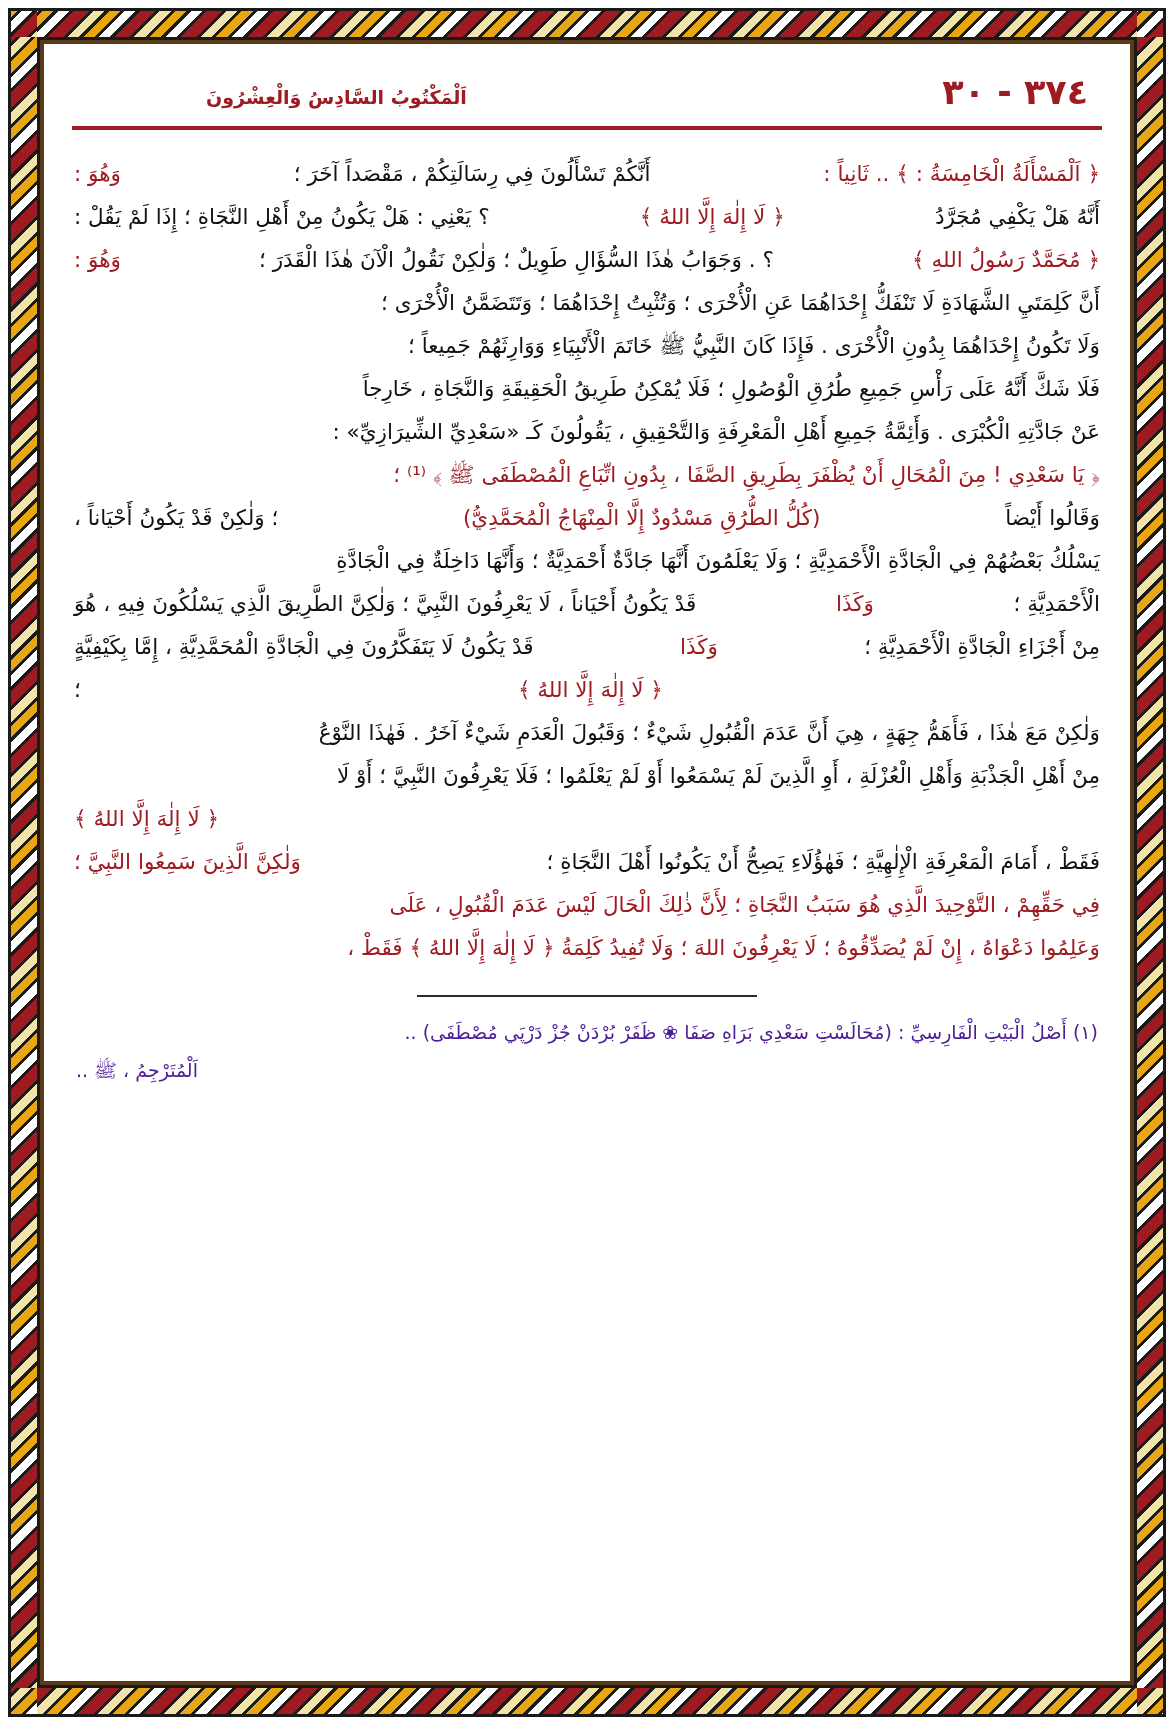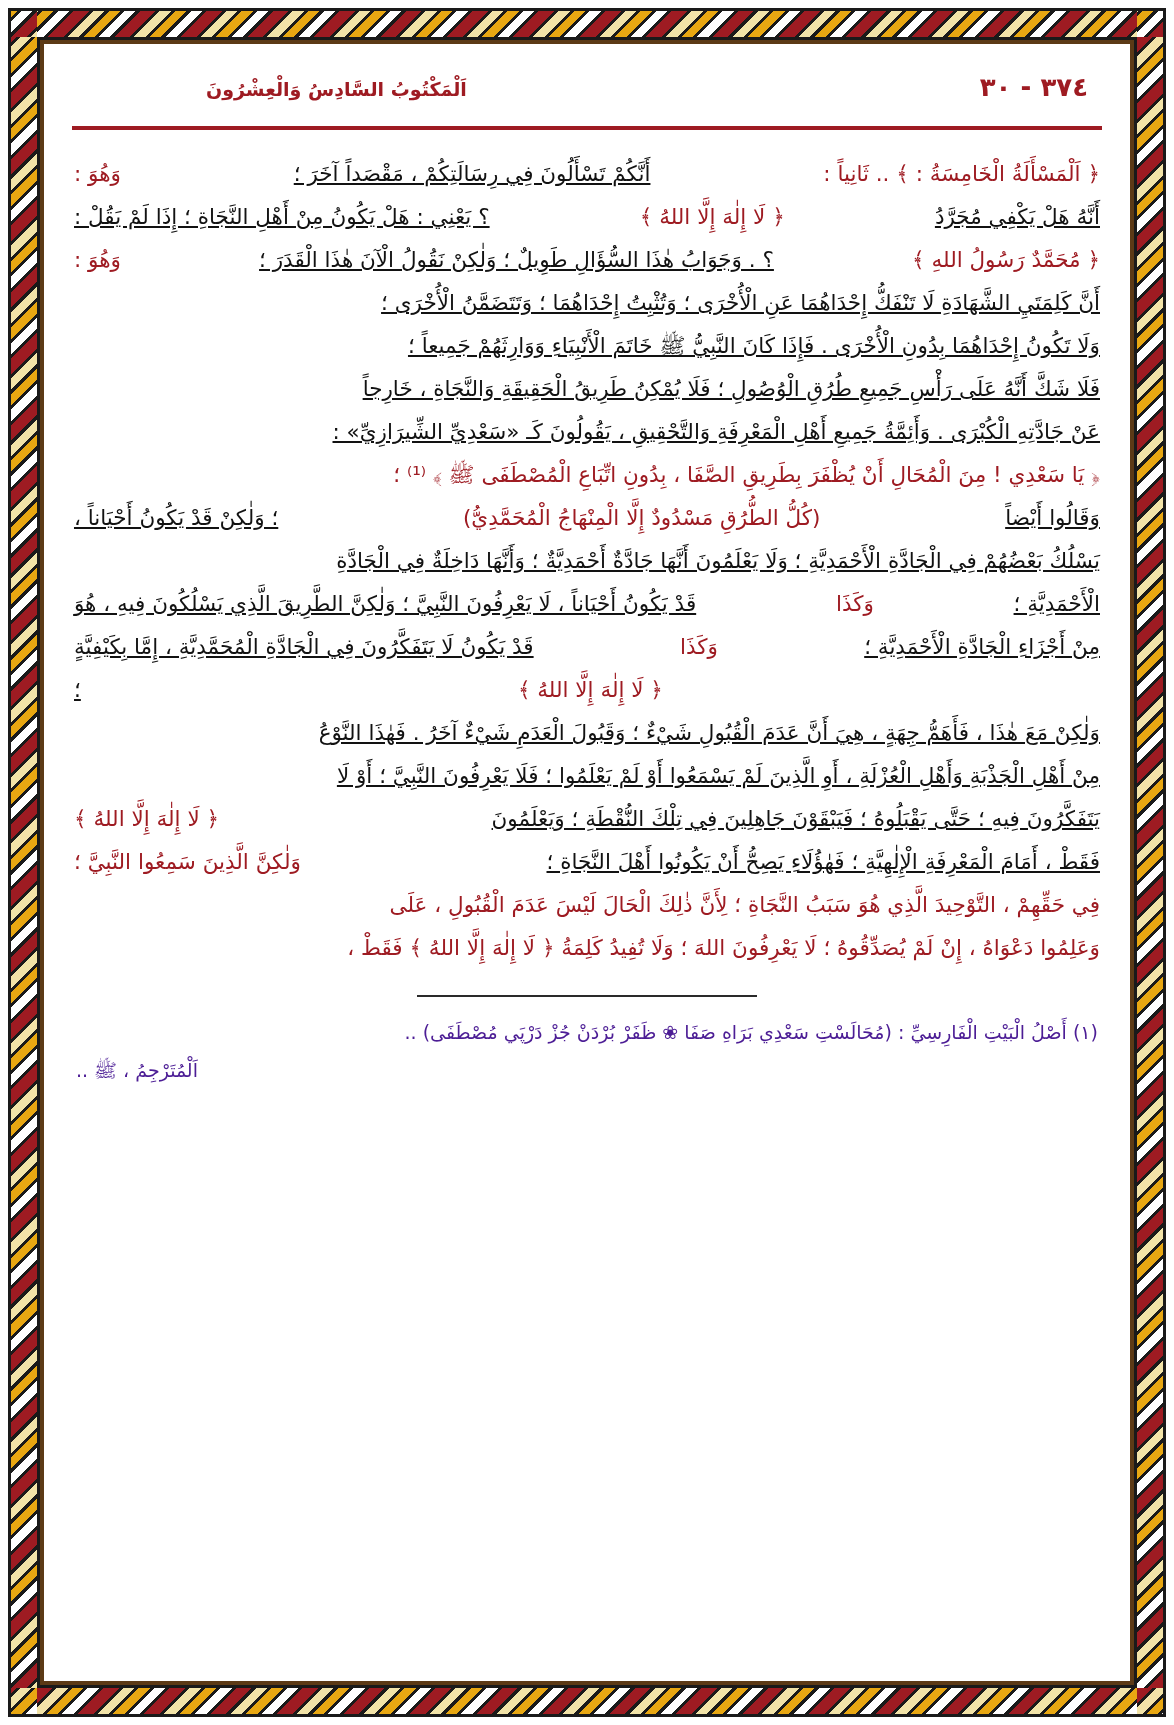--- a/index.html
+++ b/index.html
@@ -71,21 +71,21 @@
   .header{
     display:flex;
     align-items:baseline;
     justify-content:space-between;
     direction:rtl;
     padding:4px 18px 0 18px;
     height:46px;
   }
   .page-num{
     color:#9e1b22;
-    font-size:26px;
+    font-size:35px;
     font-weight:bold;
     letter-spacing:2px;
     white-space:nowrap;
     font-family:"DejaVu Sans",sans-serif;
   }
   .head-title{
     color:#9e1b22;
     font-size:19px;
     font-weight:bold;
     white-space:nowrap;
@@ -112,21 +112,21 @@
     align-items:baseline;
     font-size:21.5px;
     line-height:43px;
     color:#121212;
     white-space:nowrap;
     direction:rtl;
   }
   .ln > span{ display:inline-block; }
   .ln .sp{ flex:1 1 auto; }
   .red{ color:#9e1b22; font-weight:normal; }
-  .blk{ color:#121212;text-decoration:underline; }
+  .blk{ color:#121212; }
 
   
   .fn-rule{
     margin:26px 0 0 0;
     width:340px;
     height:2px;
     background:#2a2a2a;
     margin-right:auto;
     margin-left:auto;
   }
@@ -242,21 +242,20 @@
 
       <div class="ln">
         <span class="blk">وَلٰكِنْ مَعَ هٰذَا ، فَأَهَمُّ جِهَةٍ ، هِيَ أَنَّ عَدَمَ الْقُبُولِ شَيْءٌ ؛ وَقَبُولَ الْعَدَمِ شَيْءٌ آخَرُ . فَهٰذَا النَّوْعُ</span>
       </div>
 
       <div class="ln">
         <span class="blk">مِنْ أَهْلِ الْجَذْبَةِ وَأَهْلِ الْعُزْلَةِ ، أَوِ الَّذِينَ لَمْ يَسْمَعُوا أَوْ لَمْ يَعْلَمُوا ؛ فَلَا يَعْرِفُونَ النَّبِيَّ ؛ أَوْ لَا</span>
       </div>
 
       <div class="ln">
-        <span class="blk">يَتَفَكَّرُونَ فِيهِ ؛ حَتَّى يَقْبَلُوهُ ؛ فَيَبْقَوْنَ جَاهِلِينَ فِي تِلْكَ النُّقْطَةِ ؛ وَيَعْلَمُونَ</span>
         <span class="sp"></span>
         <span class="red">﴿ لَا إِلٰهَ إِلَّا اللهُ ﴾</span>
       </div>
 
       <div class="ln">
         <span class="blk">فَقَطْ ، أَمَامَ الْمَعْرِفَةِ الْإِلٰهِيَّةِ ؛ فَهٰؤُلَاءِ يَصِحُّ أَنْ يَكُونُوا أَهْلَ النَّجَاةِ ؛</span>
         <span class="sp"></span>
         <span class="red">وَلٰكِنَّ الَّذِينَ سَمِعُوا النَّبِيَّ ؛</span>
       </div>
 

